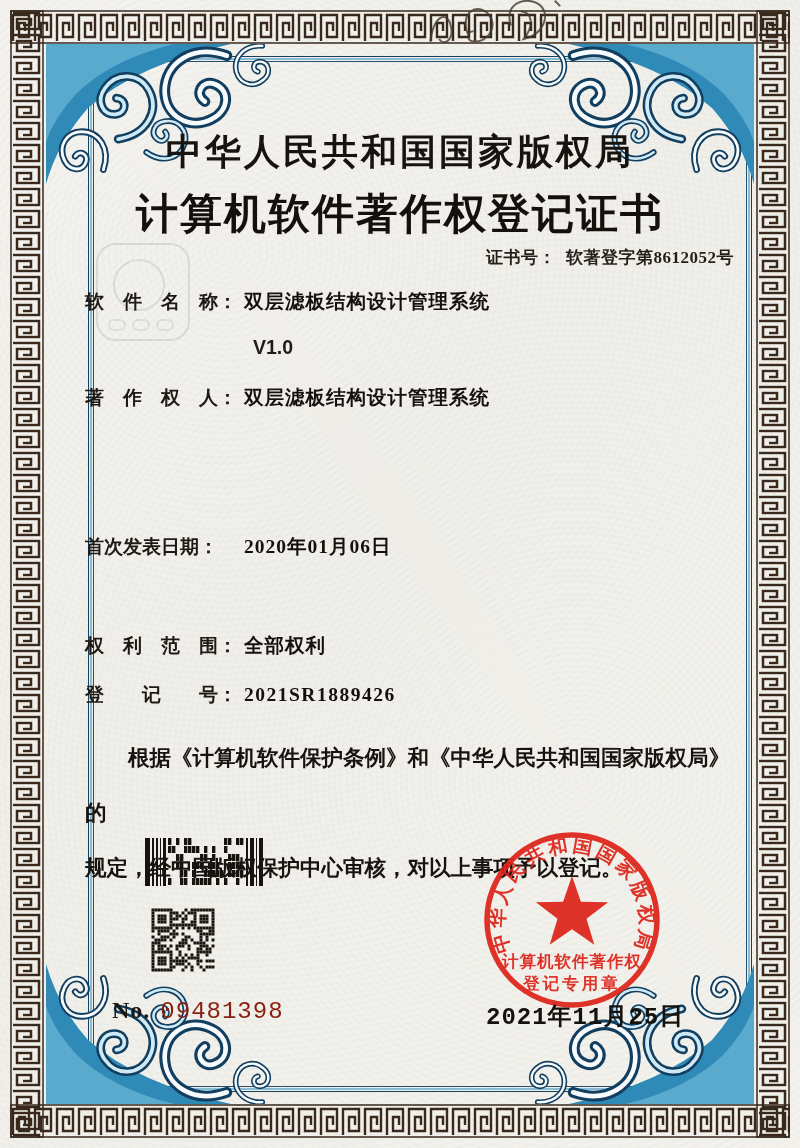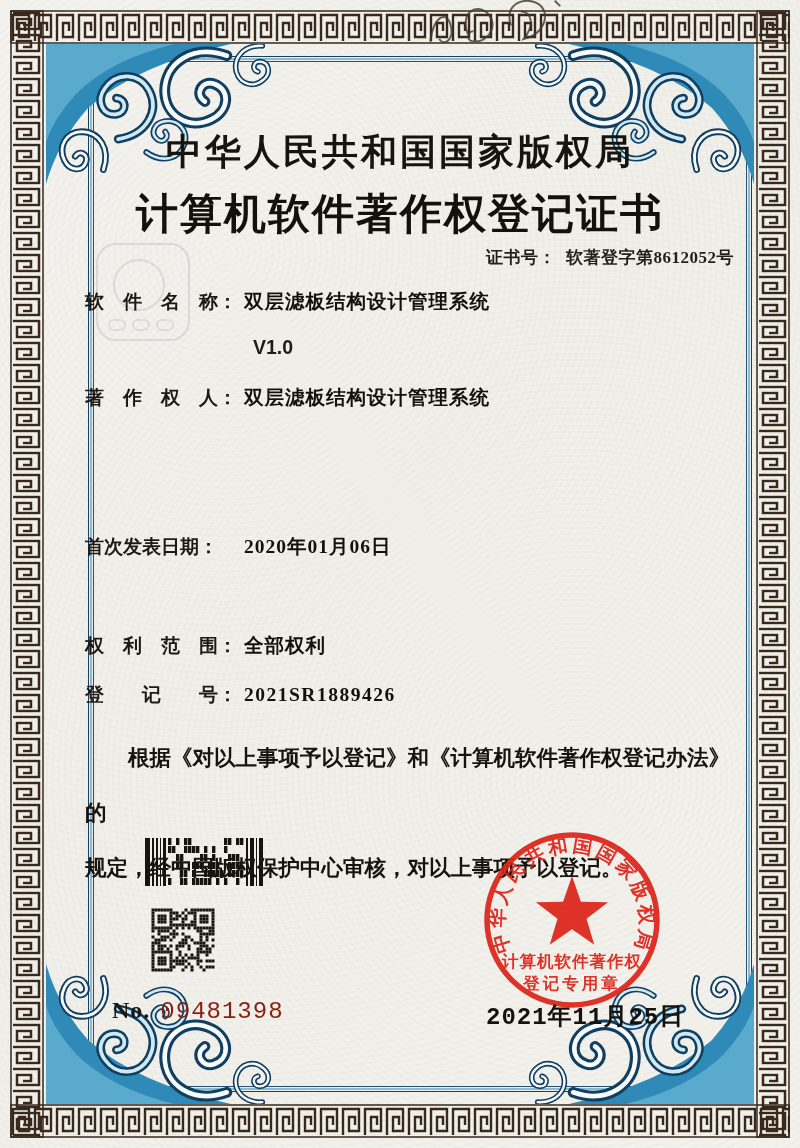--- a/index.html
+++ b/index.html
@@ -183,21 +183,21 @@
   <div class="row r5">
     <span class="lbl">权　利　范　围：</span>
     <span class="val">全部权利</span>
   </div>
   <div class="row r6">
     <span class="lbl">登　　记　　号：</span>
     <span class="val val-serif">2021SR1889426</span>
   </div>
 
   <div class="statement">
-    <div class="ind">根据《对以上事项予以登记》和《计算机软件著作权登记办法》的</div>
+    <div class="ind">根据《计算机软件保护条例》和《中华人民共和国国家版权局》的</div>
     <div>规定，经中国版权保护中心审核，对以上事项予以登记。</div>
   </div>
 
   <svg class="barcode" viewBox="0 0 118 48">
       <rect x="0" y="0" width="5" height="48" fill="#17140f"></rect>
       <rect x="7" y="0" width="2" height="48" fill="#17140f"></rect>
       <rect x="11" y="0" width="2" height="48" fill="#17140f"></rect>
       <rect x="15" y="0" width="1" height="48" fill="#17140f"></rect>
       <rect x="18" y="0" width="3" height="48" fill="#17140f"></rect>
       <rect x="23" y="0" width="3.4" height="7" fill="#17140f"></rect>

